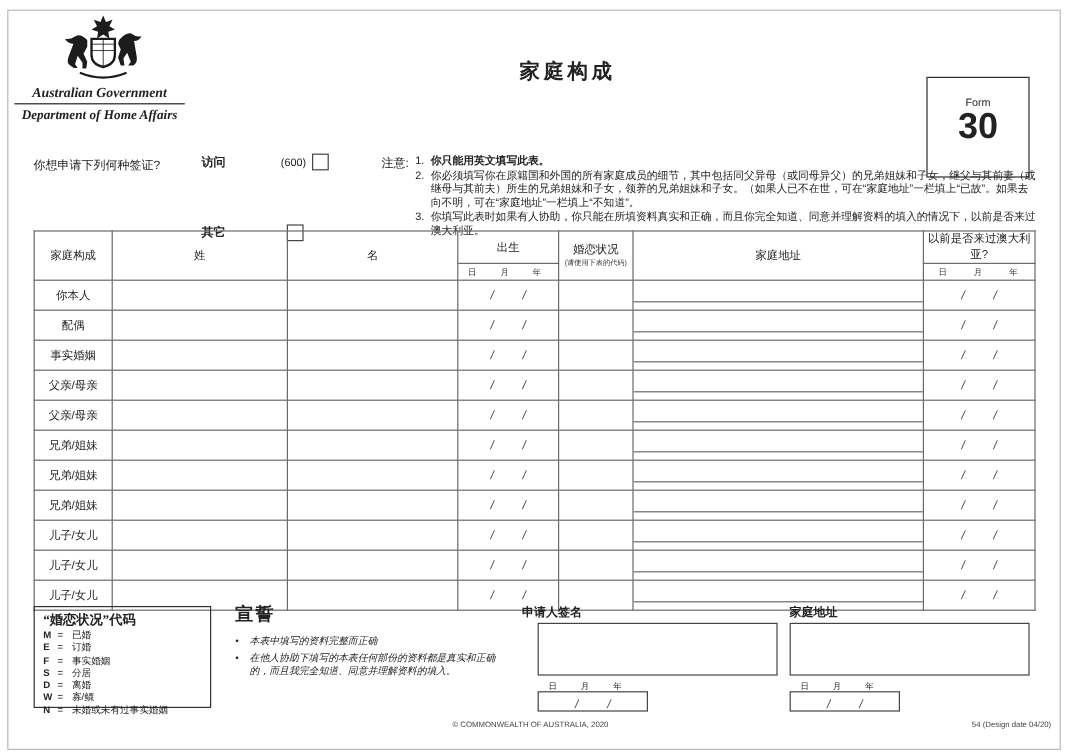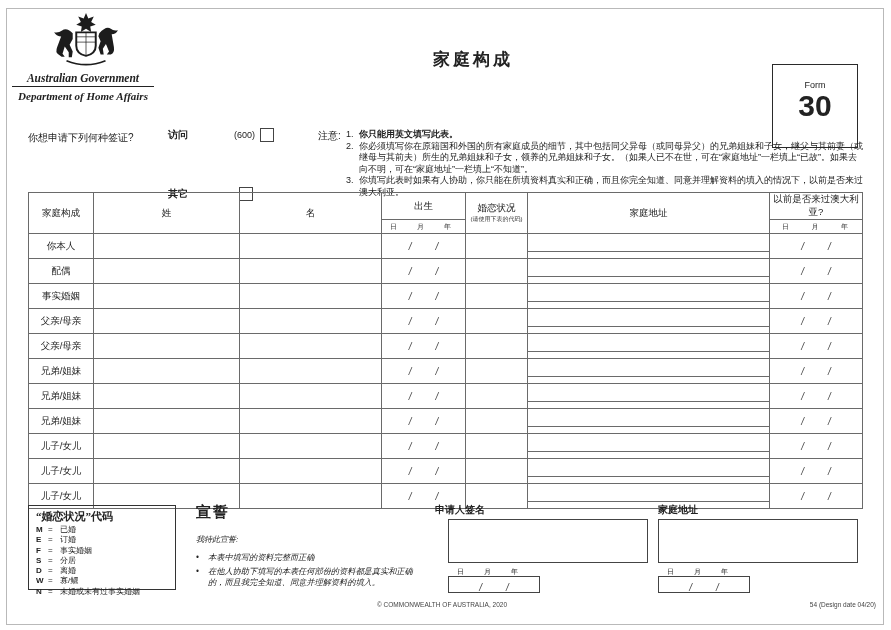--- a/index.html
+++ b/index.html
@@ -355,21 +355,20 @@
       </div>
     <div class="code-line">
         <span class="code-letter">N</span>
         <span class="code-eq">=</span>
         <span>未婚或未有过事实婚姻</span>
       </div>
   </div>
 
   <div class="decl">
     <div class="decl-title">宣誓</div>
-    <div class="decl-intro">我特此宣誓:</div>
     <div class="decl-bullets">
       <div class="decl-bullet">
         <span class="bullet-glyph">•</span>
         <span>本表中填写的资料完整而正确</span>
       </div>
       <div class="decl-bullet">
         <span class="bullet-glyph">•</span>
         <span>在他人协助下填写的本表任何部份的资料都是真实和正确的，而且我完全知道、同意并理解资料的填入。</span>
       </div>
     </div>

